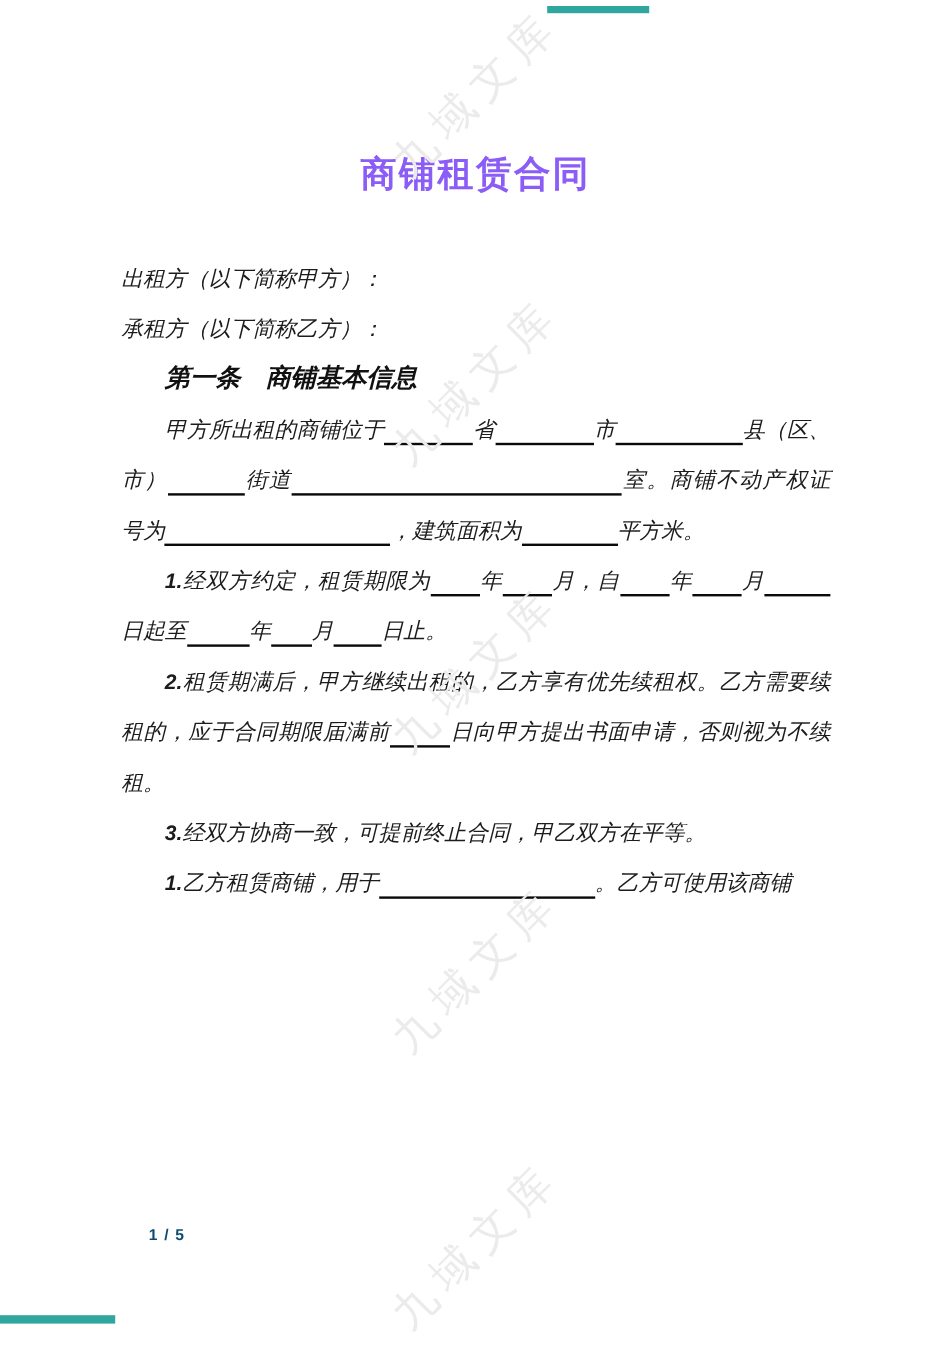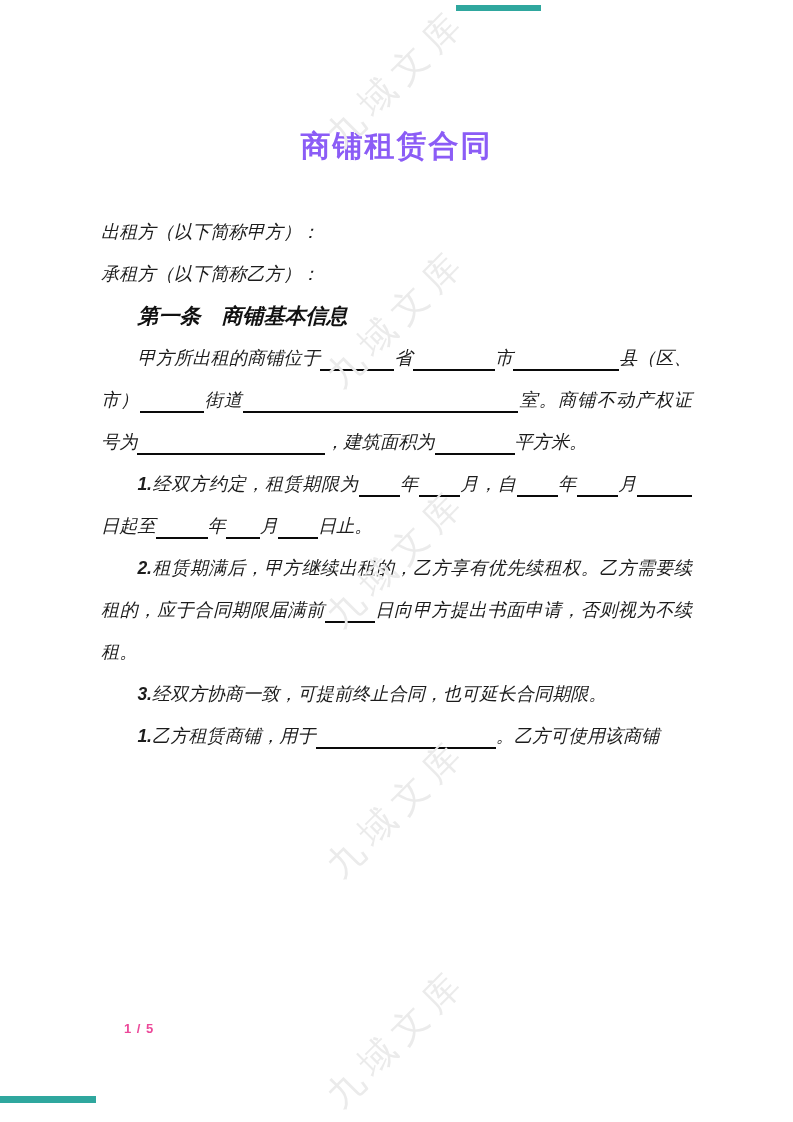--- a/index.html
+++ b/index.html
@@ -34,21 +34,21 @@
     font-family:"Liberation Sans","DejaVu Sans",sans-serif;
     font-weight:bold;font-size:17.5px;
   }
   .blank{
     display:inline-block;height:24px;border-bottom:2px solid #0a0a0a;
     vertical-align:text-bottom;margin-bottom:-3px;
   }
   .page-footer{
     position:absolute;left:124px;top:1021px;
     font-family:"Liberation Sans","DejaVu Sans",sans-serif;
-    font-weight:bold;font-size:13px;color:#ec4899;letter-spacing:1px;
+    font-weight:bold;font-size:13px;color:#0c4a6e;letter-spacing:1px;
   }
 </style>
 </head>
 <body>
 
 <div class="page">
   <div class="watermark-layer">
       <div class="watermark" style="color: rgb(235, 235, 235); left: 397px; top: 78px;">九域文库</div>
       <div class="watermark" style="color: rgb(235, 235, 235); left: 397px; top: 318px;">九域文库</div>
       <div class="watermark" style="color: rgb(235, 235, 235); left: 397px; top: 558px;">九域文库</div>
@@ -58,17 +58,17 @@
   <div class="accent-bar top" style="background: rgb(47, 167, 158);"></div>
   <div class="accent-bar bottom" style="background: rgb(47, 167, 158);"></div>
   <h1 class="doc-title" style="color: #8b5cf6;">商铺租赁合同</h1>
   <div class="doc-body">
       <p class="para"><span class="run">出租方（以下简称甲方）：</span></p>
       <p class="para"><span class="run">承租方（以下简称乙方）：</span></p>
       <h2 class="heading indent"><span class="run">第一条　商铺基本信息</span></h2>
       <p class="para indent"><span class="run">甲方所出租的商铺位于</span><span class="blank" style="width: 74px;"></span><span class="run">省</span><span class="blank" style="width: 82px;"></span><span class="run">市</span><span class="blank" style="width: 106px;"></span><span class="run">县（区、市）</span><span class="blank" style="width: 64px;"></span><span class="run">街道</span><span class="blank" style="width: 275px;"></span><span class="run">室。商铺不动产权证号为</span><span class="blank" style="width: 188px;"></span><span class="run">，建筑面积为</span><span class="blank" style="width: 80px;"></span><span class="run">平方米。</span></p>
       <p class="para indent"><span class="num">1.</span><span class="run">经双方约定，租赁期限为</span><span class="blank" style="width: 41px;"></span><span class="run">年</span><span class="blank" style="width: 41px;"></span><span class="run">月，自</span><span class="blank" style="width: 41px;"></span><span class="run">年</span><span class="blank" style="width: 41px;"></span><span class="run">月</span><span class="blank" style="width: 55px;"></span><span class="run">日起至</span><span class="blank" style="width: 52px;"></span><span class="run">年</span><span class="blank" style="width: 34px;"></span><span class="run">月</span><span class="blank" style="width: 40px;"></span><span class="run">日止。</span></p>
       <p class="para indent"><span class="num">2.</span><span class="run">租赁期满后，甲方继续出租的，乙方享有优先续租权。乙方需要续租的，应于合同期限届满前</span><span class="blank" style="width: 50px;"></span><span class="run">日向甲方提出书面申请，否则视为不续租。</span></p>
-      <p class="para indent"><span class="num">3.</span><span class="run">经双方协商一致，可提前终止合同，也可延长合同期限。</span></p>
+      <p class="para indent"><span class="num">3.</span><span class="run">经双方协商一致，可提前终止合同，甲乙双方在平等。</span></p>
       <p class="para indent"><span class="num">1.</span><span class="run">乙方租赁商铺，用于</span><span class="blank" style="width: 180px;"></span><span class="run">。乙方可使用该商铺</span></p>
     </div>
   <div class="page-footer">1 / 5</div>
 </div>
 
 </body></html>

